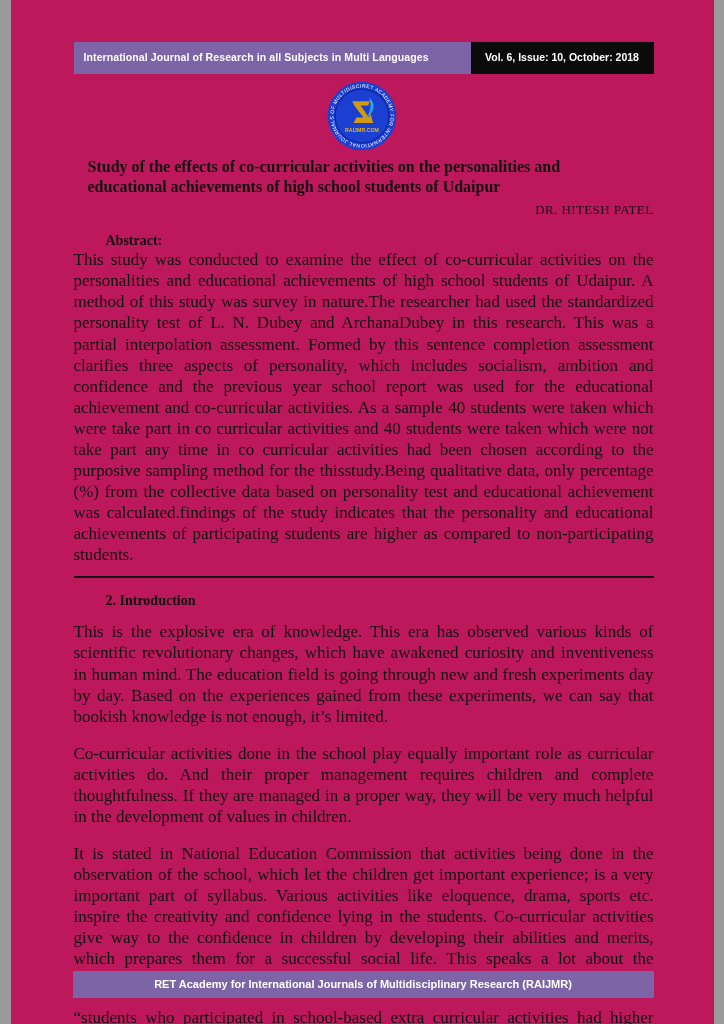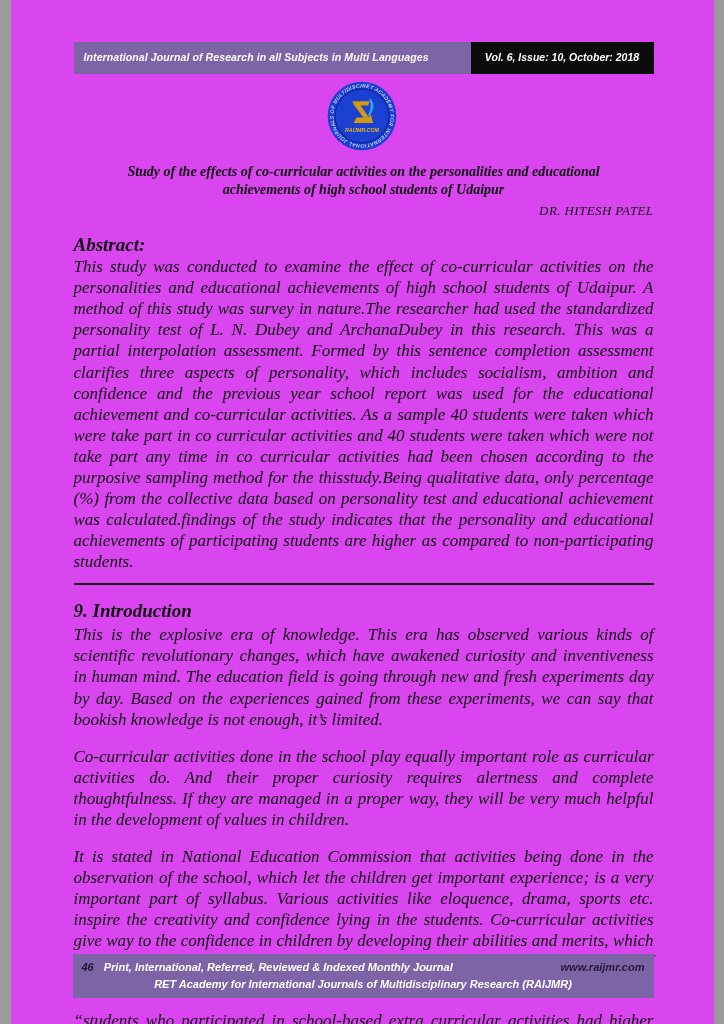--- a/index.html
+++ b/index.html
@@ -1,55 +1,55 @@
 <!DOCTYPE html>
 <html><head>
 <meta charset="utf-8">
 <style>
   * { margin:0; padding:0; box-sizing:border-box; }
   html,body { background:#9a9a9a; }
   .page {
     position:relative; width:703px; height:1024px; margin:0 auto;
-    background:#d946ef; overflow:hidden;
-    font-family:"Liberation Serif", serif; color:#111;font-style:italic;
+    background:#be185d; overflow:hidden;
+    font-family:"Liberation Serif", serif; color:#111;
   }
   
   .header { display:flex; margin:42px 60px 0 63px; }
   .header-left {
     flex:1; background:#7d64a6; color:#fff; padding:6px 10px 7px;
     font-family:"Liberation Sans", sans-serif; font-weight:bold;
     font-size:10.5px; line-height:1.8; letter-spacing:0.1px;
   }
   .header-right {
     width:183px; background:#0b0b0b; color:#fff; padding:6px 8px 7px;
     font-family:"Liberation Sans", sans-serif; font-weight:bold;
     font-size:10.5px; line-height:1.8; text-align:center;
   }
   
   .logo-wrap { text-align:center; margin-top:7px; line-height:0; }
   
   .content { margin:0 60px 0 63px; }
   .title {
-    text-align:center; font-weight:bold; font-size:14px;
-    line-height:1.26; margin:12px 14px 0;
+    text-align:left; font-weight:bold; font-size:16px;
+    line-height:1.26; margin:6px 14px 0;
   }
   .author { text-align:right; font-size:13px; margin-top:5px; letter-spacing:0.4px; }
-  .abstract-label, .kw-label, .sec-head { font-weight:bold; font-size:19px; }
+  .abstract-label, .kw-label, .sec-head { font-weight:bold; font-size:14px;margin-left:32px; }
   .abstract-label { display:block; margin-top:15px; }
   .para, .kw-text {
     font-size:17px; line-height:1.24; text-align:justify;
   }
   .rule { border:none; border-top:1.7px solid #151515; }
   .rule-1 { margin-top:11px; }
   .rule-2 { margin-top:0; }
   .kw-row { padding:6px 0 7px; font-size:13.2px; }
   .sec-head { display:block; }
   .sec-head.mt { margin-top:15px; }
   .para.gap { margin-bottom:16px; }
-  .intro-first { margin-top:2px; }
+  .intro-first { margin-top:12px; }
   
   .footer {
     position:absolute; left:62px; right:60px; bottom:26px;
     background:#7d64a6; color:#fff; padding:5px 9px 6px;
     font-family:"Liberation Sans", sans-serif; font-weight:bold; font-size:11px;
     line-height:1.5;
   }
   .footer-line1 { display:flex; align-items:baseline; }
   .page-num { color:#1d1930; margin-right:10px; }
   .footer-site { margin-left:auto; color:#241c38; }
@@ -90,34 +90,29 @@
     <h1 class="title">Study of the effects of co-curricular activities on the personalities and educational achievements of high school students of Udaipur</h1>
 
     <div class="author">DR. HITESH PATEL</div>
 
     <span class="abstract-label">Abstract:</span>
     <p class="para">This study was conducted to examine the effect of co-curricular activities on the personalities and educational achievements of high school students of Udaipur. A method of this study was survey in nature.The researcher had used the standardized personality test of L. N. Dubey and ArchanaDubey in this research. This was a partial interpolation assessment. Formed by this sentence completion assessment clarifies three aspects of personality, which includes socialism, ambition and confidence and the previous year school report was used for the educational achievement and co-curricular activities. As a sample 40 students were taken which were take part in co curricular activities and 40 students were taken which were not take part any time in co curricular activities had been chosen according to the purposive sampling method for the thisstudy.Being qualitative data, only percentage (%) from the collective data based on personality test and educational achievement was calculated.findings of the study indicates that the personality and educational achievements of participating students are higher as compared to non-participating students.</p>
 
     <hr class="rule rule-1">
     <hr class="rule rule-2">
 
-    <span class="sec-head mt">9. Introduction</span>
+    <span class="sec-head mt">2. Introduction</span>
     <p class="para gap intro-first">This is the explosive era of knowledge. This era has observed various kinds of scientific revolutionary changes, which have awakened curiosity and inventiveness in human mind. The education field is going through new and fresh experiments day by day. Based on the experiences gained from these experiments, we can say that bookish knowledge is not enough, it’s limited.</p>
-    <p class="para gap">Co-curricular activities done in the school play equally important role as curricular activities do. And their proper curiosity requires alertness and complete thoughtfulness. If they are managed in a proper way, they will be very much helpful in the development of values in children.</p>
+    <p class="para gap">Co-curricular activities done in the school play equally important role as curricular activities do. And their proper management requires children and complete thoughtfulness. If they are managed in a proper way, they will be very much helpful in the development of values in children.</p>
     <p class="para gap">It is stated in National Education Commission that activities being done in the observation of the school, which let the children get important experience; is a very important part of syllabus. Various activities like eloquence, drama, sports etc. inspire the creativity and confidence lying in the students. Co-curricular activities give way to the confidence in children by developing their abilities and merits, which prepares them for a successful social life. This speaks a lot about the significance of taking up the present study.</p>
     <p class="para">“students who participated in school-based extra curricular activities had higher grades, higher academic aspirations, and better academic attitudes than those who were not in volved in extra curricular activities at all ” Thompson and Austin(2003) found no significant relationship between co-curricular activities and the academic grades. Mahoney et al (2003) found a positive relationship between co-curricular activities and inter-personal competencies, high aspiration and better attention level. Hollway(2002) studied effect on motivation and found it positive too. Similarly Bauer and Liang, (2003) showed positive effect on criticalthinking, social and personal maturity.</p>
 
     <span class="sec-head mt">2. Operational Defination</span>
     <span class="sec-head">2.1. Co-curricular activities</span>
     <p class="para">Apart from studies; cultural, literary and sports activities done in the school for the development of children’s personality and skills are called co-curricular activities.</p>
 
   </div>
 
   <div class="footer">
-    <div class="footer-line1">
-      <span class="page-num">46</span>
-      <span>Print, International, Referred,  Reviewed &amp; Indexed Monthly Journal</span>
-      <span class="footer-site">www.raijmr.com</span>
-    </div>
     <div class="footer-line2">RET Academy for International Journals of Multidisciplinary Research (RAIJMR)</div>
   </div>
 
 </div>
 
 </body></html>

